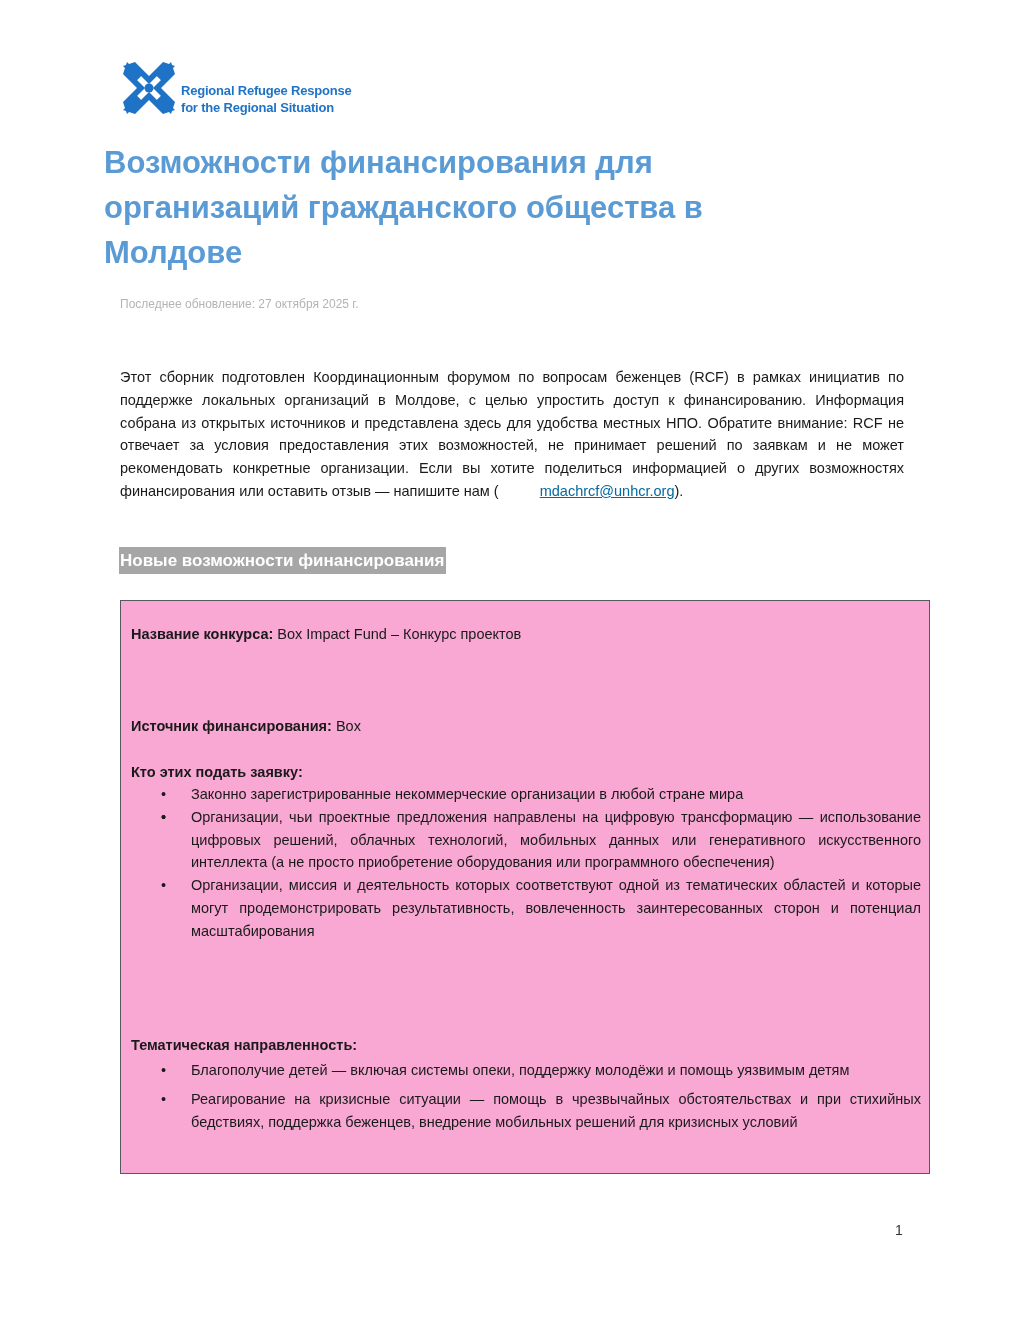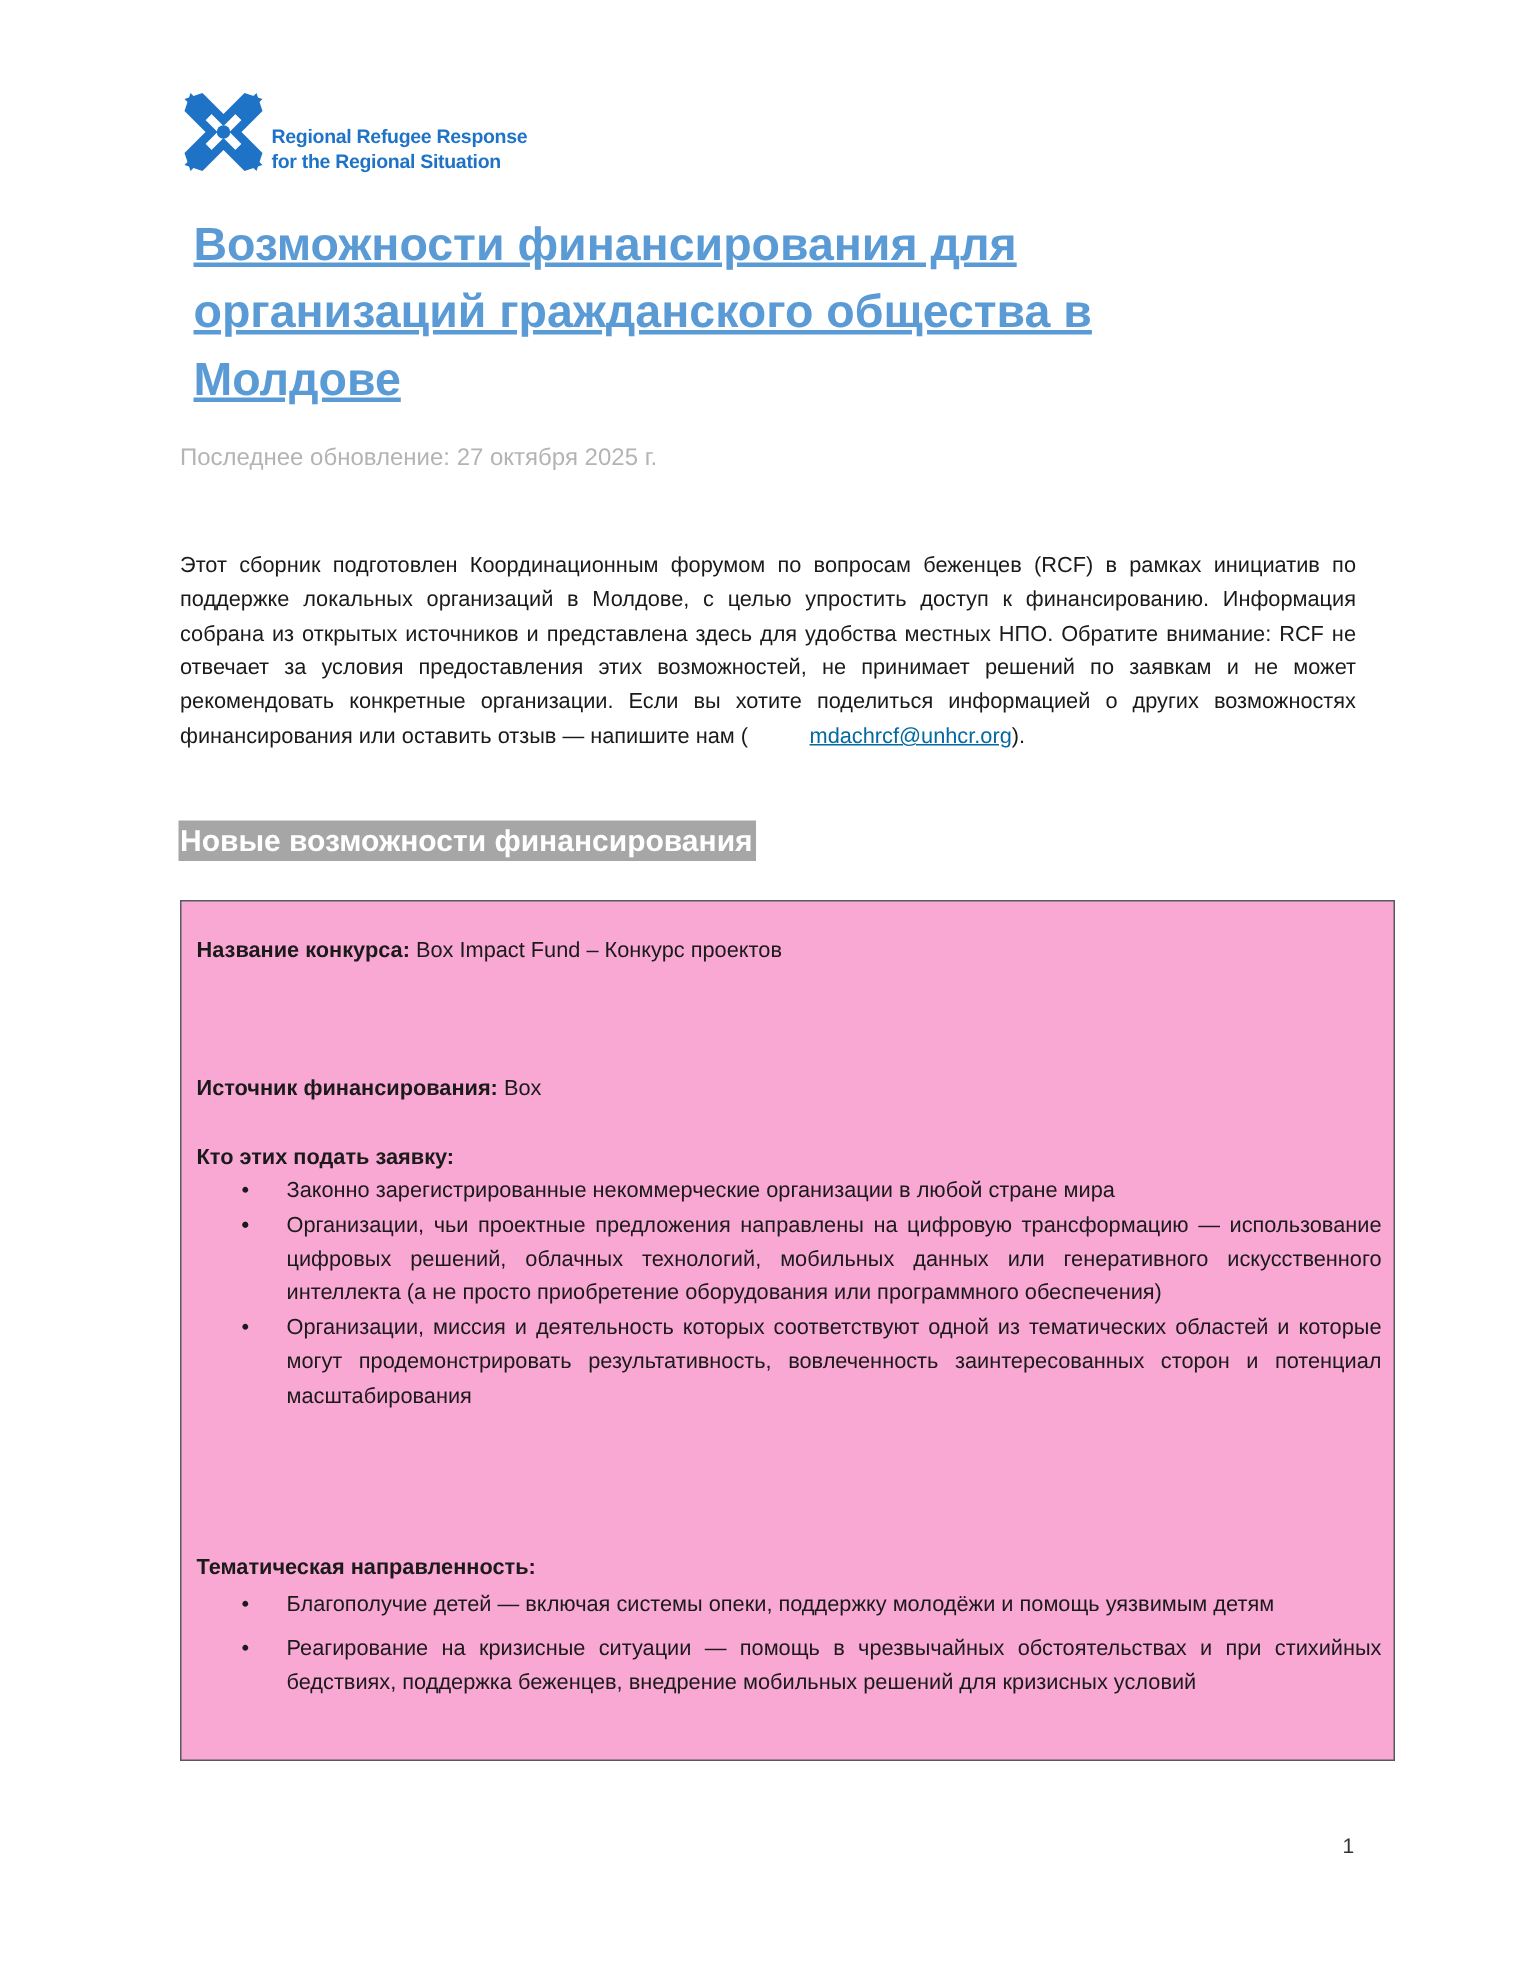--- a/index.html
+++ b/index.html
@@ -1,28 +1,28 @@
 <!DOCTYPE html>
 <html><head>
 <meta charset="utf-8">
 <style>
   html, body { margin: 0; padding: 0; background: #ffffff; }
   body { width: 1024px; height: 1325px; position: relative; overflow: hidden;
          font-family: "Liberation Sans", "DejaVu Sans", sans-serif; color: #1a1a1a; }
   .logo { position: absolute; left: 121px; top: 60px; display: flex; align-items: flex-end; }
   .logo svg { width: 56px; height: 56px; }
   .logo-text { margin-left: 4px; color: #1f73c6; font-size: 13px; font-weight: bold; line-height: 17px; letter-spacing: -0.2px; }
-  .title { position: absolute; left: 129px; top: 140px; width: 700px; margin: 0;
-           color: #5b9bd5; font-size: 31px; font-weight: bold; line-height: 45px; text-decoration: underline; }
-  .updated { position: absolute; left: 120px; top: 297px; color: #b4b4b4; font-size: 16px; }
+  .title { position: absolute; left: 104px; top: 140px; width: 700px; margin: 0;
+           color: #5b9bd5; font-size: 31px; font-weight: bold; line-height: 45px; }
+  .updated { position: absolute; left: 120px; top: 297px; color: #b4b4b4; font-size: 12px; }
   .intro { position: absolute; left: 120px; top: 366px; width: 784px; margin: 0;
            font-size: 14.5px; line-height: 22.8px; text-align: justify; color: #1a1a1a; }
   .intro a { color: #0369a1; text-decoration: underline; padding-left: 41px; }
   .section-heading { position: absolute; left: 119px; top: 547px; background: #a6a6a6; color: #ffffff;
-                     font-size: 20px; font-weight: bold; padding: 2px 2px 1px 1px; line-height: 24px; }
+                     font-size: 17px; font-weight: bold; padding: 2px 2px 1px 1px; line-height: 24px; }
   .box { position: absolute; left: 120px; top: 600px; width: 810px; height: 574px;
          background: #f9a8d4; border: 1.5px solid #555a60; box-sizing: border-box; overflow: hidden; }
   .field { position: absolute; left: 10px; font-size: 14.5px; line-height: 22px; }
   .field b { font-weight: bold; }
   .list { position: absolute; left: 10px; width: 790px; margin: 0; padding: 0; list-style: none; }
   .list li { position: relative; padding-left: 60px; font-size: 14.5px; line-height: 22.8px; text-align: justify; margin-bottom: 0; }
   .list li .bullet { position: absolute; left: 30px; top: 0; }
   .page-number { position: absolute; left: 895px; top: 1222px; font-size: 14px; color: #333; }
 </style>
 </head>

